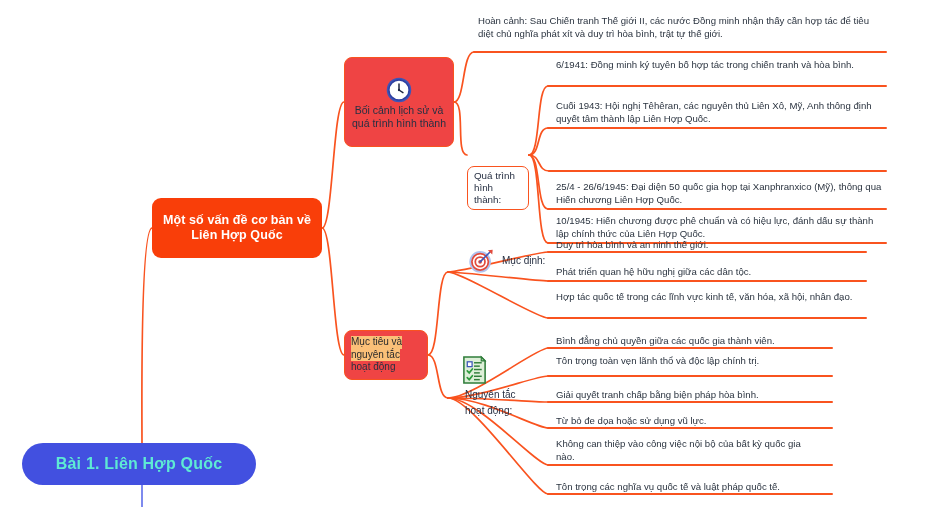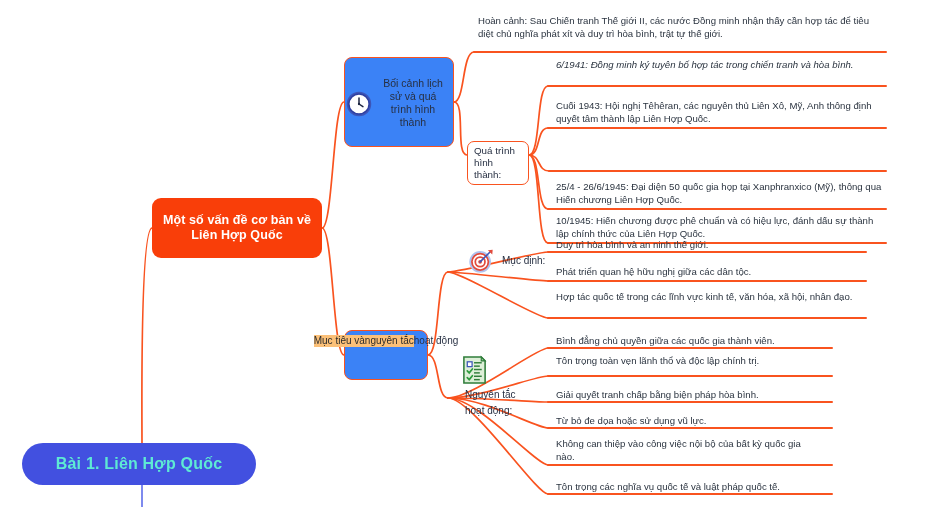--- a/index.html
+++ b/index.html
@@ -19,23 +19,23 @@
     position:absolute; left:152px; top:198px; width:170px; height:60px;
     background:#F93E09; border-radius:9px;
     display:flex; align-items:center; justify-content:center;
     color:#ffffff; font-weight:bold; font-size:12.5px; line-height:15px;
     text-align:center; letter-spacing:.1px; padding:12px 8px;
     z-index:5;
   }
 
   
   .branch-box {
-    position:absolute; background:#3b82f6;
+    position:absolute; background:#ef4444;
     border:1.6px solid #F9531F; border-radius:8px;
-    display:flex; flex-direction:row; align-items:center; justify-content:center;
+    display:flex; flex-direction:column; align-items:center; justify-content:center;
     z-index:5;
   }
   #branch-history {
     left:344px; top:57px; width:110px; height:90px;
     padding-top:4px;
   }
   #branch-history .b-label {
     color:#273043; font-size:10.5px; line-height:13px; text-align:center;
     padding:0 5px 2px;
   }
@@ -46,21 +46,21 @@
   #branch-goals .gl {
     font-size:10px; line-height:12.4px; color:#273043; white-space:nowrap;
   }
   #branch-goals .gl.hl { background:#FBC078; color:#2b2b2b; }
 
   
   .sublabel-box {
     position:absolute; background:#ffffff;
     border:1.4px solid #F9531F; border-radius:7px;
     padding:3px 6px; z-index:5;
-    font-size:9.8px; line-height:12px; color:#273043;
+    font-size:9.8px; line-height:12px; color:#273043;margin-top:25px;
   }
   #sublabel-process { left:467px; top:141px; width:62px; }
 
   
   .icon-label { position:absolute; display:flex; align-items:center; gap:8px; z-index:4; }
   #group-muctieu { left:468px; top:248px; }
   #group-nguyentac { left:461px; top:355px; flex-direction:column; align-items:flex-start; gap:4px; }
   .il-text { font-size:10px; line-height:12.4px; color:#273043; }
   #group-nguyentac .il-text { padding-left:4px; }
 
@@ -166,21 +166,21 @@
     </span>
     <div class="b-label">Bối cảnh lịch sử và quá trình hình thành</div>
   </div>
 
   <div class="leaf" style="left:474px; top:14px; width:410px;">Hoàn cảnh: Sau Chiến tranh Thế giới II, các nước Đồng minh nhận thấy cần hợp tác để tiêu diệt chủ nghĩa phát xít và duy trì hòa bình, trật tự thế giới.</div>
 
   <div class="sublabel-box" id="sublabel-process">
     <span>Quá trình hình thành:</span>
   </div>
 
-  <div class="leaf" style="left:552px; top:58px; width:334px;font-style:italic;">6/1941: Đồng minh ký tuyên bố hợp tác trong chiến tranh và hòa bình.</div>
+  <div class="leaf" style="left:552px; top:58px; width:334px;">6/1941: Đồng minh ký tuyên bố hợp tác trong chiến tranh và hòa bình.</div>
   <div class="leaf" style="left:552px; top:99px; width:334px;">Cuối 1943: Hội nghị Têhêran, các nguyên thủ Liên Xô, Mỹ, Anh thông định quyết tâm thành lập Liên Hợp Quốc.</div>
   <div class="leaf" style="left:552px; top:180px; width:334px;">25/4 - 26/6/1945: Đại diện 50 quốc gia họp tại Xanphranxico (Mỹ), thông qua Hiến chương Liên Hợp Quốc.</div>
   <div class="leaf" style="left:552px; top:214px; width:334px;">10/1945: Hiến chương được phê chuẩn và có hiệu lực, đánh dấu sự thành lập chính thức của Liên Hợp Quốc.</div>
 
   <div class="branch-box" id="branch-goals">
     <span class="gl hl">Mục tiêu và</span>
     <span class="gl hl">nguyên tắc</span>
     <span class="gl">hoạt động</span>
   </div>
 

